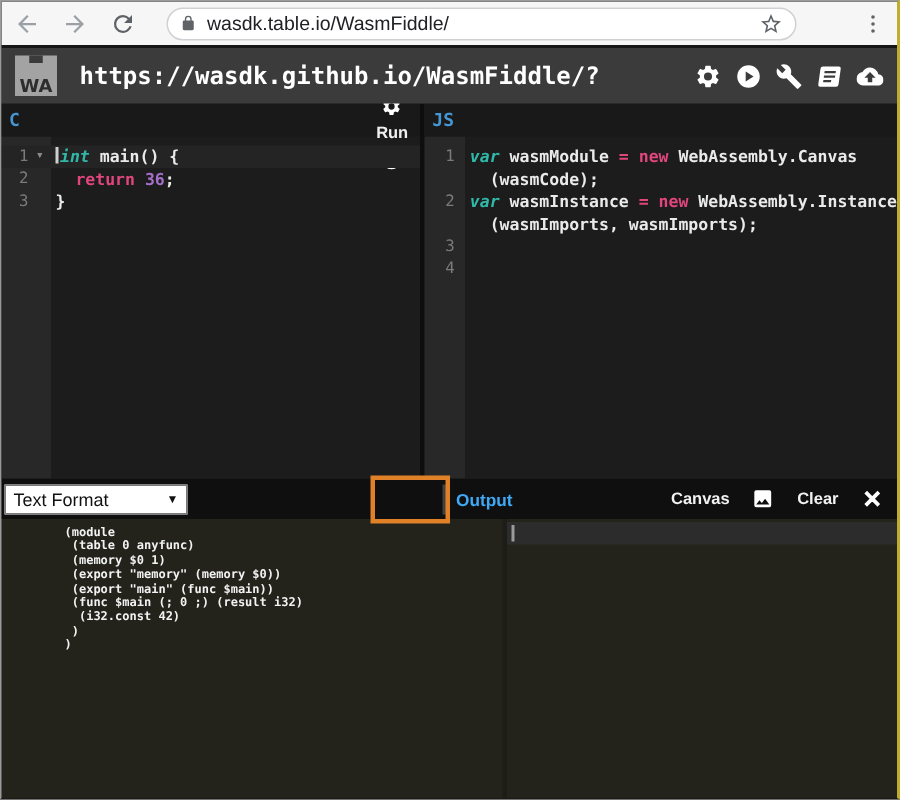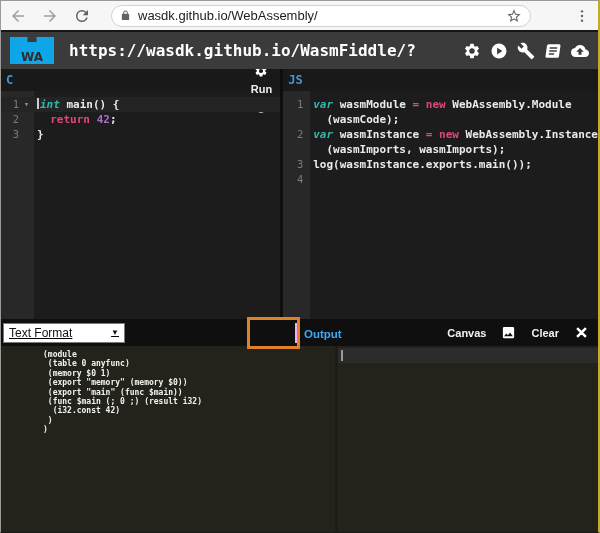--- a/index.html
+++ b/index.html
@@ -13,21 +13,21 @@
   
   .browser-bar{height:29px;background:#f6f6f6;display:flex;align-items:center;padding:0 8px;}
   .nav-ic{width:18px;height:18px;margin-right:14px;flex:none;}
   .addr-pill{flex:1;height:22px;max-width:420px;background:#ffffff;border:1px solid #cfd1d4;
     border-radius:11px;display:flex;align-items:center;padding:0 8px;margin-left:6px;}
   .addr-url{font-size:13px;color:#202124;flex:1;margin-left:7px;white-space:nowrap;overflow:hidden;}
   .menu-dots{margin-left:auto;width:16px;height:18px;flex:none;}
   
   .hdr-line{height:2px;background:#161616;}
   .app-header{height:37px;background:#3b3b3b;display:flex;align-items:center;padding:0 9px;position:relative;}
-  .wa-logo{width:44px;height:27px;background:#0ea5e9;position:relative;flex:none;
+  .wa-logo{width:28px;height:27px;background:#a3a3a3;position:relative;flex:none;
     display:flex;align-items:flex-end;justify-content:center;}
   .wa-logo .notch{position:absolute;top:0;left:50%;transform:translateX(-50%);width:9px;height:5px;background:#3b3b3b;}
   .wa-logo .wa-txt{font-family:"DejaVu Sans",sans-serif;font-weight:bold;font-size:12px;color:#2d2d2d;line-height:14px;}
   .app-url{color:#ffffff;font-family:"DejaVu Sans Mono",monospace;font-weight:bold;font-size:16px;margin-left:15px;white-space:nowrap;}
   .hdr-icons{margin-left:auto;display:flex;align-items:center;gap:9px;}
   .hdr-icons .hic{width:18px;height:18px;color:#fff;cursor:pointer;}
   
   .top-section{height:250px;display:flex;}
   .pane-c{width:297px;border-right:3px solid #0e0e0e;display:flex;flex-direction:column;background:#1c1c1c;}
   .pane-js{flex:1;display:flex;flex-direction:column;background:#1c1c1c;}
@@ -49,21 +49,21 @@
   .gfold{width:15px;color:#8a8a8a;font-size:9px;text-align:center;flex:none;position:relative;line-height:15px;}
   .pane-js .gpad{width:7px;flex:none;}
   .ctext{padding-left:3px;white-space:pre;position:relative;}
   .t-plain{color:#eaeaea;}
   .t-type{color:#30b8a8;font-style:italic;}
   .t-kw{color:#e0467c;}
   .t-num{color:#a46fc9;}
   .caret{display:inline-block;width:2px;height:11px;background:#cfcfcf;vertical-align:-1px;margin-right:1px;}
   
   .bottom-bar{height:27px;background:#0f0f0f;display:flex;align-items:center;}
-  .bb-left{width:297px;display:flex;align-items:center;flex:none;border-right:3px solid #f0abfc;text-decoration:underline;}
+  .bb-left{width:297px;display:flex;align-items:center;flex:none;border-right:3px solid #404040;}
   .bb-right{flex:1;display:flex;align-items:flex-end;}
   .fmt-select{width:122px;height:20px;background:#ffffff;border:1px solid #7a7a7a;margin-left:2px;
     display:flex;align-items:center;font-size:12px;color:#111;padding:0 5px;cursor:pointer;}
   .fmt-select .sel-arrow{margin-left:auto;font-size:8px;color:#111;}
   .dl-group{margin-left:auto;display:flex;align-items:center;padding-right:6px;gap:4px;}
   .bb-label{color:#f2f2f2;font-weight:bold;font-size:11px;}
   .bb-ic{width:15px;height:15px;color:#fff;cursor:pointer;}
   .gap14{width:14px;}
   .out-label{color:#3fa9f5;font-weight:bold;font-size:11.5px;margin-left:6px;}
   .canvas-clear{margin-left:auto;display:flex;align-items:center;gap:15px;padding-right:9px;}
@@ -91,21 +91,21 @@
     <svg class="nav-ic" viewBox="0 0 24 24">
       <path d="M12 4l-1.41 1.41L16.17 11H4v2h12.17l-5.58 5.59L12 20l8-8z" fill="#9aa0a6"></path>
     </svg>
     <svg class="nav-ic" viewBox="0 0 24 24">
       <path d="M17.65 6.35A7.96 7.96 0 0 0 12 4a8 8 0 1 0 7.73 10h-2.08A6 6 0 1 1 12 6c1.66 0 3.14.69 4.22 1.78L13 11h7V4l-2.35 2.35z" fill="#5f6368"></path>
     </svg>
     <div class="addr-pill">
       <svg width="11" height="13" viewBox="0 0 24 24">
         <path d="M18 8h-1V6a5 5 0 0 0-10 0v2H6a2 2 0 0 0-2 2v10a2 2 0 0 0 2 2h12a2 2 0 0 0 2-2V10a2 2 0 0 0-2-2zM9 6a3 3 0 0 1 6 0v2H9z" fill="#5f6368"></path>
       </svg>
-      <span class="addr-url">wasdk.github.io/WebAssembly/</span>
+      <span class="addr-url">wasdk.table.io/WasmFiddle/</span>
       <svg width="16" height="16" viewBox="0 0 24 24">
         <path d="M22 9.24l-7.19-.62L12 2 9.19 8.63 2 9.24l5.46 4.73L5.82 21 12 17.27 18.18 21l-1.63-7.03L22 9.24zM12 15.4l-3.76 2.27 1-4.28-3.32-2.88 4.38-.38L12 6.1l1.71 4.04 4.38.38-3.32 2.88 1 4.28L12 15.4z" fill="#5f6368"></path>
       </svg>
     </div>
     <svg class="menu-dots" viewBox="0 0 24 24">
       <circle cx="12" cy="5" r="1.8" fill="#5f6368"></circle>
         <circle cx="12" cy="12" r="1.8" fill="#5f6368"></circle>
         <circle cx="12" cy="19" r="1.8" fill="#5f6368"></circle>
     </svg>
   </div>
@@ -157,55 +157,54 @@
       <div class="code-area">
         <div class="gutter-bg"></div>
         <div class="crow active">
           <span class="gnum">1</span>
           <span class="gfold">▾</span>
           <span class="ctext"><span class="caret"></span><span class="t-type">int</span><span class="t-plain"> main() {</span></span>
         </div>
         <div class="crow">
           <span class="gnum">2</span>
           <span class="gfold"></span>
-          <span class="ctext"><span class="t-plain">  </span><span class="t-kw">return</span><span class="t-plain"> </span><span class="t-num">42</span><span class="t-plain">;</span></span>
+          <span class="ctext"><span class="t-plain">  </span><span class="t-kw">return</span><span class="t-plain"> </span><span class="t-num">36</span><span class="t-plain">;</span></span>
         </div>
         <div class="crow">
           <span class="gnum">3</span>
           <span class="gfold"></span>
           <span class="ctext"><span class="t-plain">}</span></span>
         </div>
       </div>
     </div>
 
     <div class="pane-js">
       <div class="pane-head">
         <span class="lang-label">JS</span>
       </div>
       <div class="code-area">
         <div class="gutter-bg"></div>
         <div class="crow">
           <span class="gnum">1</span><span class="gpad"></span>
-          <span class="ctext"><span class="t-type">var</span><span class="t-plain"> wasmModule </span><span class="t-kw">=</span><span class="t-plain"> </span><span class="t-kw">new</span><span class="t-plain"> WebAssembly.Module</span></span>
+          <span class="ctext"><span class="t-type">var</span><span class="t-plain"> wasmModule </span><span class="t-kw">=</span><span class="t-plain"> </span><span class="t-kw">new</span><span class="t-plain"> WebAssembly.Canvas</span></span>
         </div>
         <div class="crow">
           <span class="gnum"></span><span class="gpad"></span>
           <span class="ctext"><span class="t-plain">  (wasmCode);</span></span>
         </div>
         <div class="crow">
           <span class="gnum">2</span><span class="gpad"></span>
           <span class="ctext"><span class="t-type">var</span><span class="t-plain"> wasmInstance </span><span class="t-kw">=</span><span class="t-plain"> </span><span class="t-kw">new</span><span class="t-plain"> WebAssembly.Instance</span></span>
         </div>
         <div class="crow">
           <span class="gnum"></span><span class="gpad"></span>
           <span class="ctext"><span class="t-plain">  (wasmImports, wasmImports);</span></span>
         </div>
         <div class="crow">
           <span class="gnum">3</span><span class="gpad"></span>
-          <span class="ctext"><span class="t-plain">log(wasmInstance.exports.main());</span></span>
         </div>
         <div class="crow">
           <span class="gnum">4</span><span class="gpad"></span>
           <span class="ctext"></span>
         </div>
       </div>
     </div>
   </div>
 
   <div class="bottom-bar">

